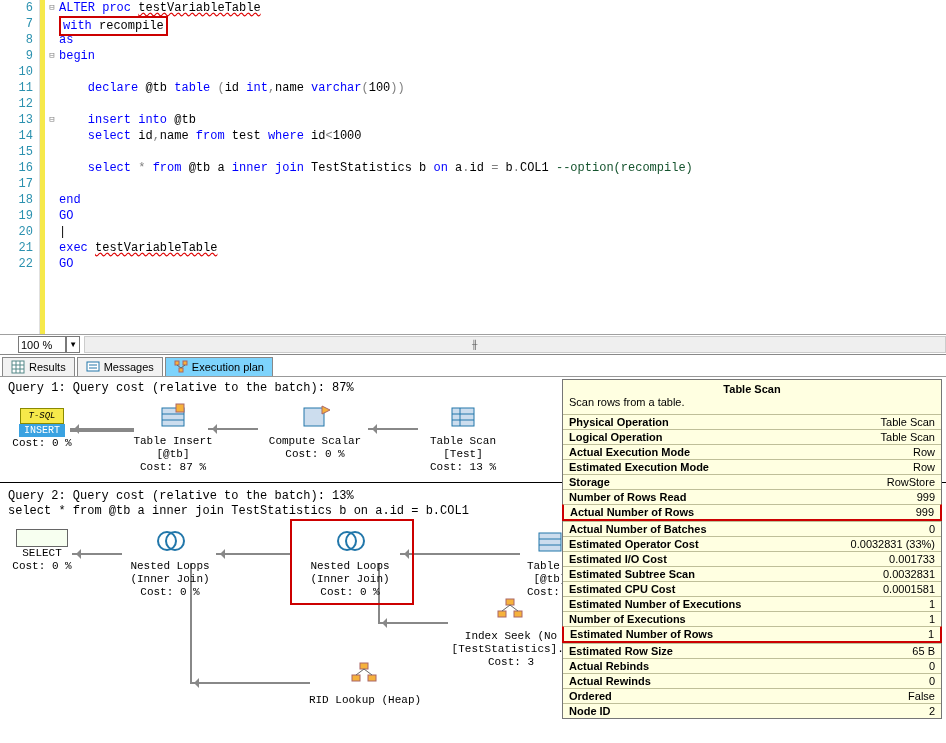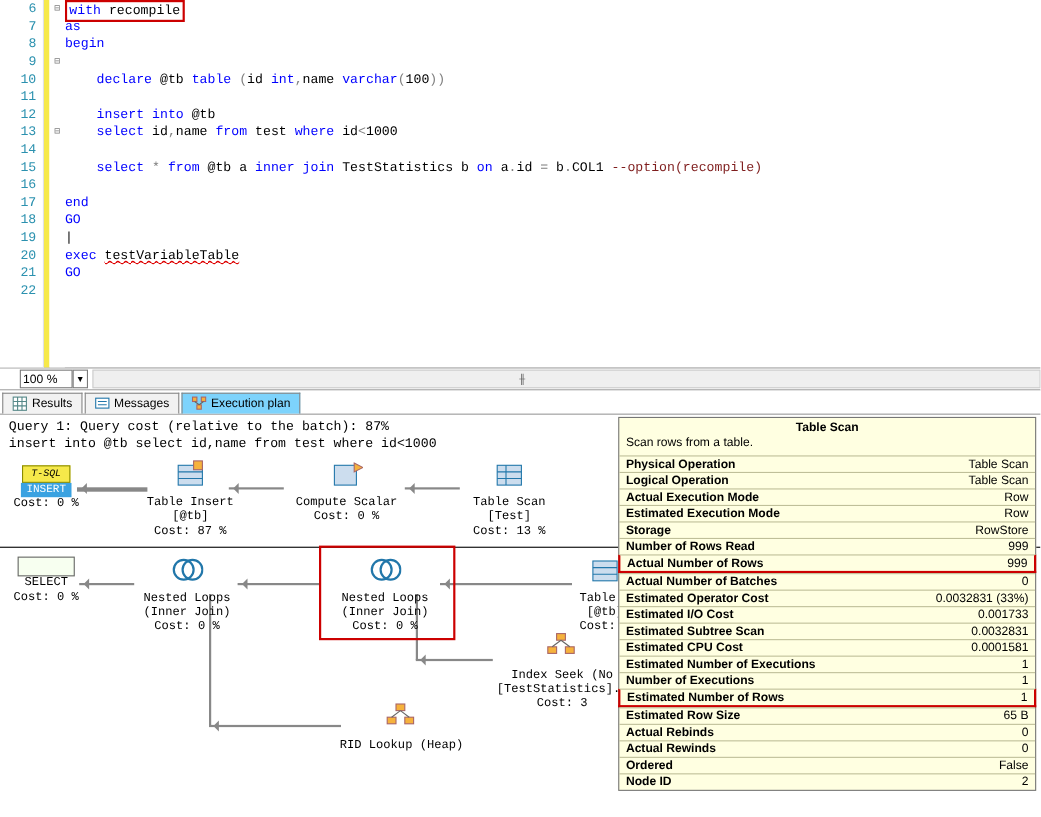--- a/index.html
+++ b/index.html
@@ -8,21 +8,21 @@
   .gutter { width:40px; background:#fff; text-align:right; padding-right:6px; border-right:1px solid #e0e0e0; }
   .gutter div { color:#2b91af; height:16px; line-height:16px; font-size:12px; }
   .fold-col { width:14px; background:#fff; }
   .fold-col div { height:16px; line-height:16px; text-align:center; color:#808080; font-size:9px; }
   .change-bar { width:5px; background:#f6e94a; }
   .code { flex:1; overflow:hidden; }
   .code div { height:16px; line-height:16px; white-space:pre; }
   .red-box { border:2px solid #c00; display:inline-block; padding:0 2px; }
   .kw { color:#0000ff; }
   .op { color:#808080; }
-  .cmt { color:#7f1d1d; }
+  .cmt { color:#14532d; }
   .ex { text-decoration: wavy underline #d00; }
   .zoom-row { height:20px; display:flex; align-items:center; border-bottom:1px solid #888; padding-left:2px; }
   .zoom { width:48px; font-size:11px; border:1px solid #7a7a7a; height:17px; padding-left:2px;margin-left:16px; }
   .scroll-track { flex:1; height:17px; background:#efefef; border:1px solid #ccc; margin-left:4px; position:relative;}
   .tabs { display:flex; height:22px; align-items:flex-end; background:#fff; border-bottom:1px solid #999; }
   .tab { border:1px solid #888; border-bottom:none; padding:2px 8px; margin-left:2px; font-family:'Segoe UI',Tahoma,sans-serif; font-size:11px; display:flex; align-items:center; gap:4px; background:#f2f2f2;text-align:center;}
   .tab.active { background:#7dd3fc; }
   .tab svg { width:14px; height:14px; }
   .plan-area { position:relative; height:365px; overflow:hidden; font-family:'Courier New',monospace; font-size:12px; }
   .plan-text { padding:4px 8px; font-family:'Courier New',monospace; color:#000; }
@@ -82,20 +82,21 @@
       <div></div>
       <div></div>
       <div></div>
     <div></div>
       <div></div>
       <div></div>
       <div></div>
       <div></div>
   </div>
   <div class="code">
+    <div><span class="kw">ALTER</span><span> </span><span class="kw">proc</span><span> </span><span class="ex">testVariableTable</span></div>
     <div><span class="red-box"><span class="kw">with</span><span> recompile</span></span></div>
     <div><span class="kw">as</span></div>
     <div><span class="kw">begin</span></div>
     <div></div>
     <div><span class="kw">    declare</span><span> @tb </span><span class="kw">table</span><span> </span><span class="op">(</span><span>id </span><span class="kw">int</span><span class="op">,</span><span>name </span><span class="kw">varchar</span><span class="op">(</span><span>100</span><span class="op">))</span></div>
     <div></div>
     <div><span class="kw">    insert</span><span> </span><span class="kw">into</span><span> @tb</span></div>
     <div><span class="kw">    select</span><span> id</span><span class="op">,</span><span>name </span><span class="kw">from</span><span> test </span><span class="kw">where</span><span> id</span><span class="op">&lt;</span><span>1000</span></div>
     <div></div>
     <div><span class="kw">    select</span><span> </span><span class="op">*</span><span> </span><span class="kw">from</span><span> @tb a </span><span class="kw">inner</span><span> </span><span class="kw">join</span><span> TestStatistics b </span><span class="kw">on</span><span> a</span><span class="op">.</span><span>id </span><span class="op">=</span><span> b</span><span class="op">.</span><span>COL1 </span><span class="cmt">--option(recompile)</span></div>
@@ -144,21 +145,20 @@
         <line x1="11" y1="5" x2="7" y2="8" stroke="#666"></line>
       </svg>
     <span>Execution plan</span>
   </div>
 </div>
 
 <div class="plan-area">
 
   <div class="plan-text">
     <div>Query 1: Query cost (relative to the batch): 87%</div>
-    <div>insert into @tb select id,name from test where id&lt;1000</div>
   </div>
 
   <div class="ops-row">
 
     <div class="arrow" style="left:70px; top:28px; width:64px; height:4px;"></div>
     <div class="arrow" style="left:208px; top:28px; width:50px;"></div>
     <div class="arrow" style="left:368px; top:28px; width:50px;"></div>
 
     <div class="op-node" style="left:12px; top:8px; width:60px;">
       <div class="tsql-box">T-SQL</div>
@@ -189,20 +189,24 @@
           <rect x="4" y="6" width="22" height="18" fill="#cde" stroke="#27a"></rect>
           <line x1="4" y1="12" x2="26" y2="12" stroke="#27a"></line>
           <line x1="4" y1="18" x2="26" y2="18" stroke="#27a"></line>
           <line x1="12" y1="6" x2="12" y2="24" stroke="#27a"></line>
         </svg>
       <div class="op-label">Table Scan</div><div class="op-label">[Test]</div><div class="op-label">Cost: 13 %</div>
     </div>
   </div>
 
   <div class="hr"></div>
+  <div class="plan-text">
+    <div>Query 2: Query cost (relative to the batch): 13%</div>
+    <div>select * from @tb a inner join TestStatistics b on a.id = b.COL1</div>
+  </div>
 
   <div class="ops-row" style="height:180px;">
 
     <div class="arrow" style="left:72px; top:30px; width:50px;"></div>
     <div class="arrow" style="left:216px; top:30px; width:74px;"></div>
     <div class="arrow" style="left:400px; top:30px; width:120px; height:2px;"></div>
 
     <div style="position:absolute;left:378px;top:40px;width:2px;height:60px;background:#888;"></div>
     <div class="arrow" style="left:378px; top:99px; width:70px;"></div>
 

